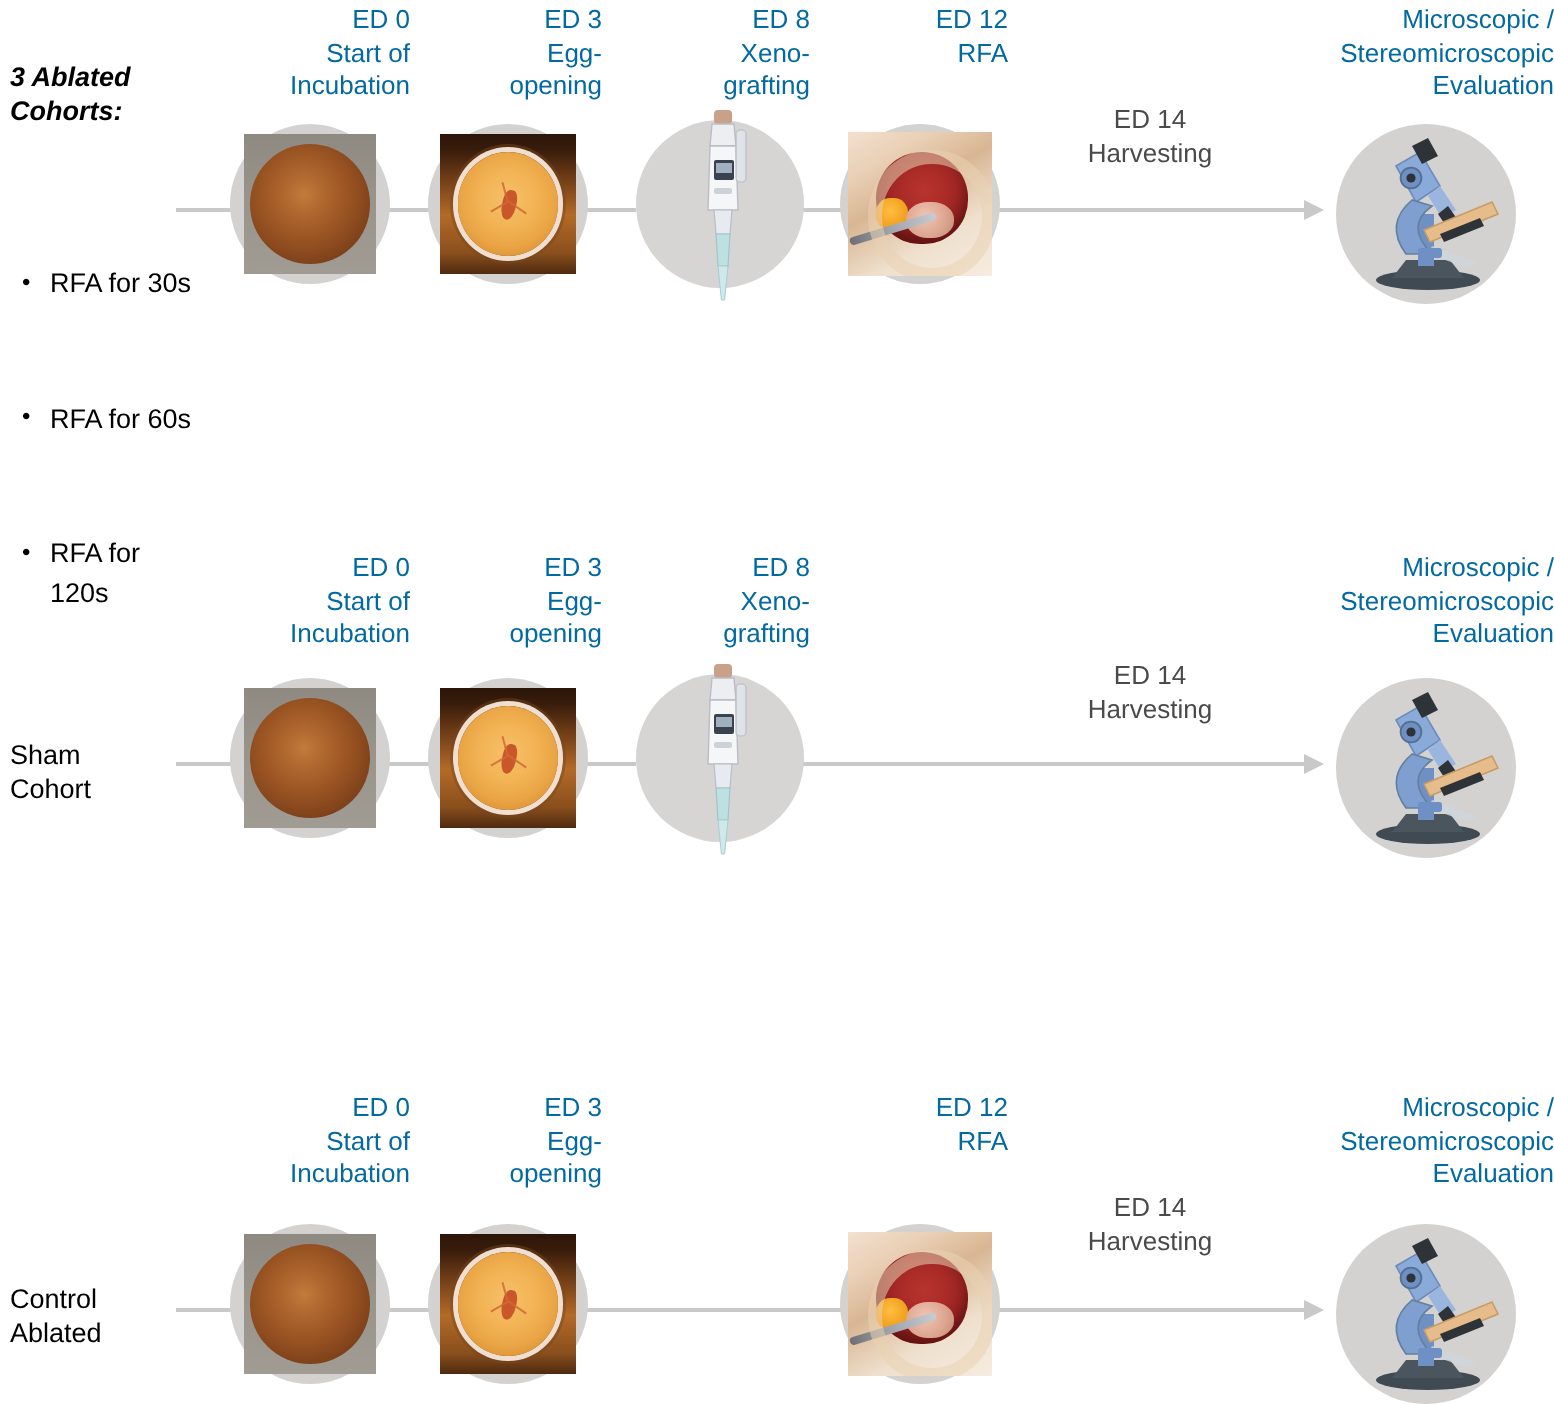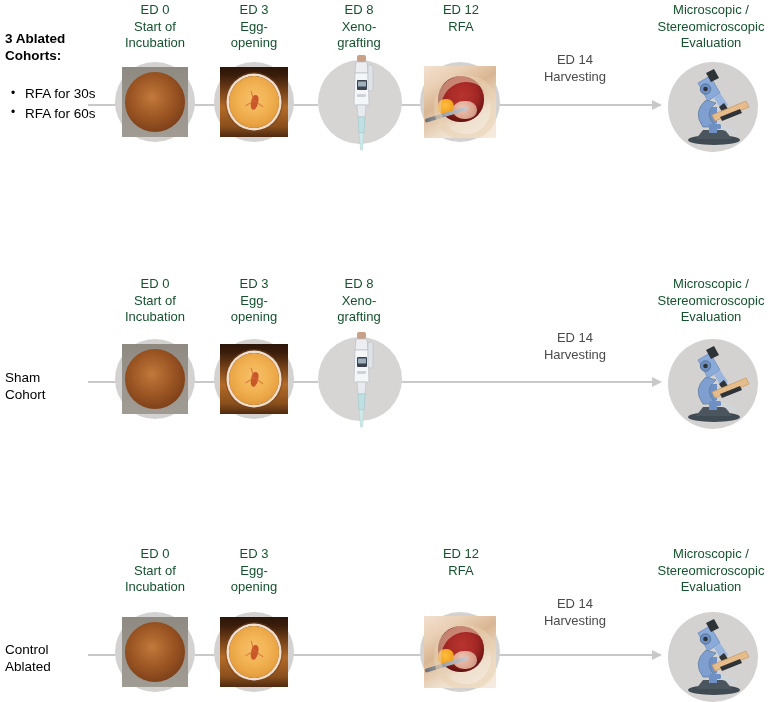--- a/index.html
+++ b/index.html
@@ -25,35 +25,36 @@
 
   
   .cohort-label {
     position: absolute;
     color: #000000;
     font-size: 13.5px;
     line-height: 17px;
     text-align: left;
     white-space: pre-line;
   }
-  .cohort-label.bold { font-weight: bold; }
+  .cohort-label.bold { font-weight: bold; font-style: italic; }
 
   .bullet-list {
     position: absolute;
     list-style: none;
     margin: 0;
     padding: 0;
     font-size: 13.5px;
     line-height: 19.5px;
     color: #000000;
   }
   .bullet-list li {
     position: relative;
     padding-left: 17px;
     white-space: pre-line;
+    margin-top: 48px;
   }
   .bullet-list li::before {
     content: "\2022";
     position: absolute;
     left: 3px;
     top: -0.5px;
     font-size: 12px;
   }
 
   
@@ -81,24 +82,24 @@
   .node {
     position: absolute;
     border-radius: 50%;
     background: #d4d2d1;
   }
   .node.light { background: #d7d5d4; }
 
   
   .step-caption {
     position: absolute;
-    text-align: center;
+    text-align: right;
     font-size: 13px;
     line-height: 16.5px;
-    color: #14532d;
+    color: #0369a1;
     white-space: pre-line;
   }
   .mid-caption {
     position: absolute;
     text-align: center;
     font-size: 13px;
     line-height: 16.5px;
     color: #4a4a4a;
     white-space: pre-line;
   }
@@ -208,20 +209,22 @@
 <div id="canvas">
 
   <div class="abs">
 
     <div class="cohort-label bold" style="left:5px; top:30px; width:105px;">3 Ablated
 Cohorts:</div>
 
     <ul class="bullet-list" style="left:8px; top:84px; width:110px;">
       <li>RFA for 30s</li>
       <li>RFA for 60s</li>
+      <li>RFA for
+120s</li>
     </ul>
 
     <div class="connector" style="left:88px;  top:104px; width:36px;"></div>
     <div class="connector" style="left:188px; top:104px; width:30px;"></div>
     <div class="connector" style="left:290px; top:104px; width:28px;"></div>
     <div class="connector" style="left:392px; top:104px; width:30px;"></div>
     <div class="arrow-line" style="left:498px; top:104px; width:154px;"></div>
     <div class="arrow-head" style="left:652px; top:100px;"></div>
 
     <div class="step-caption" style="left:105px; top:2px; width:100px;">ED 0

